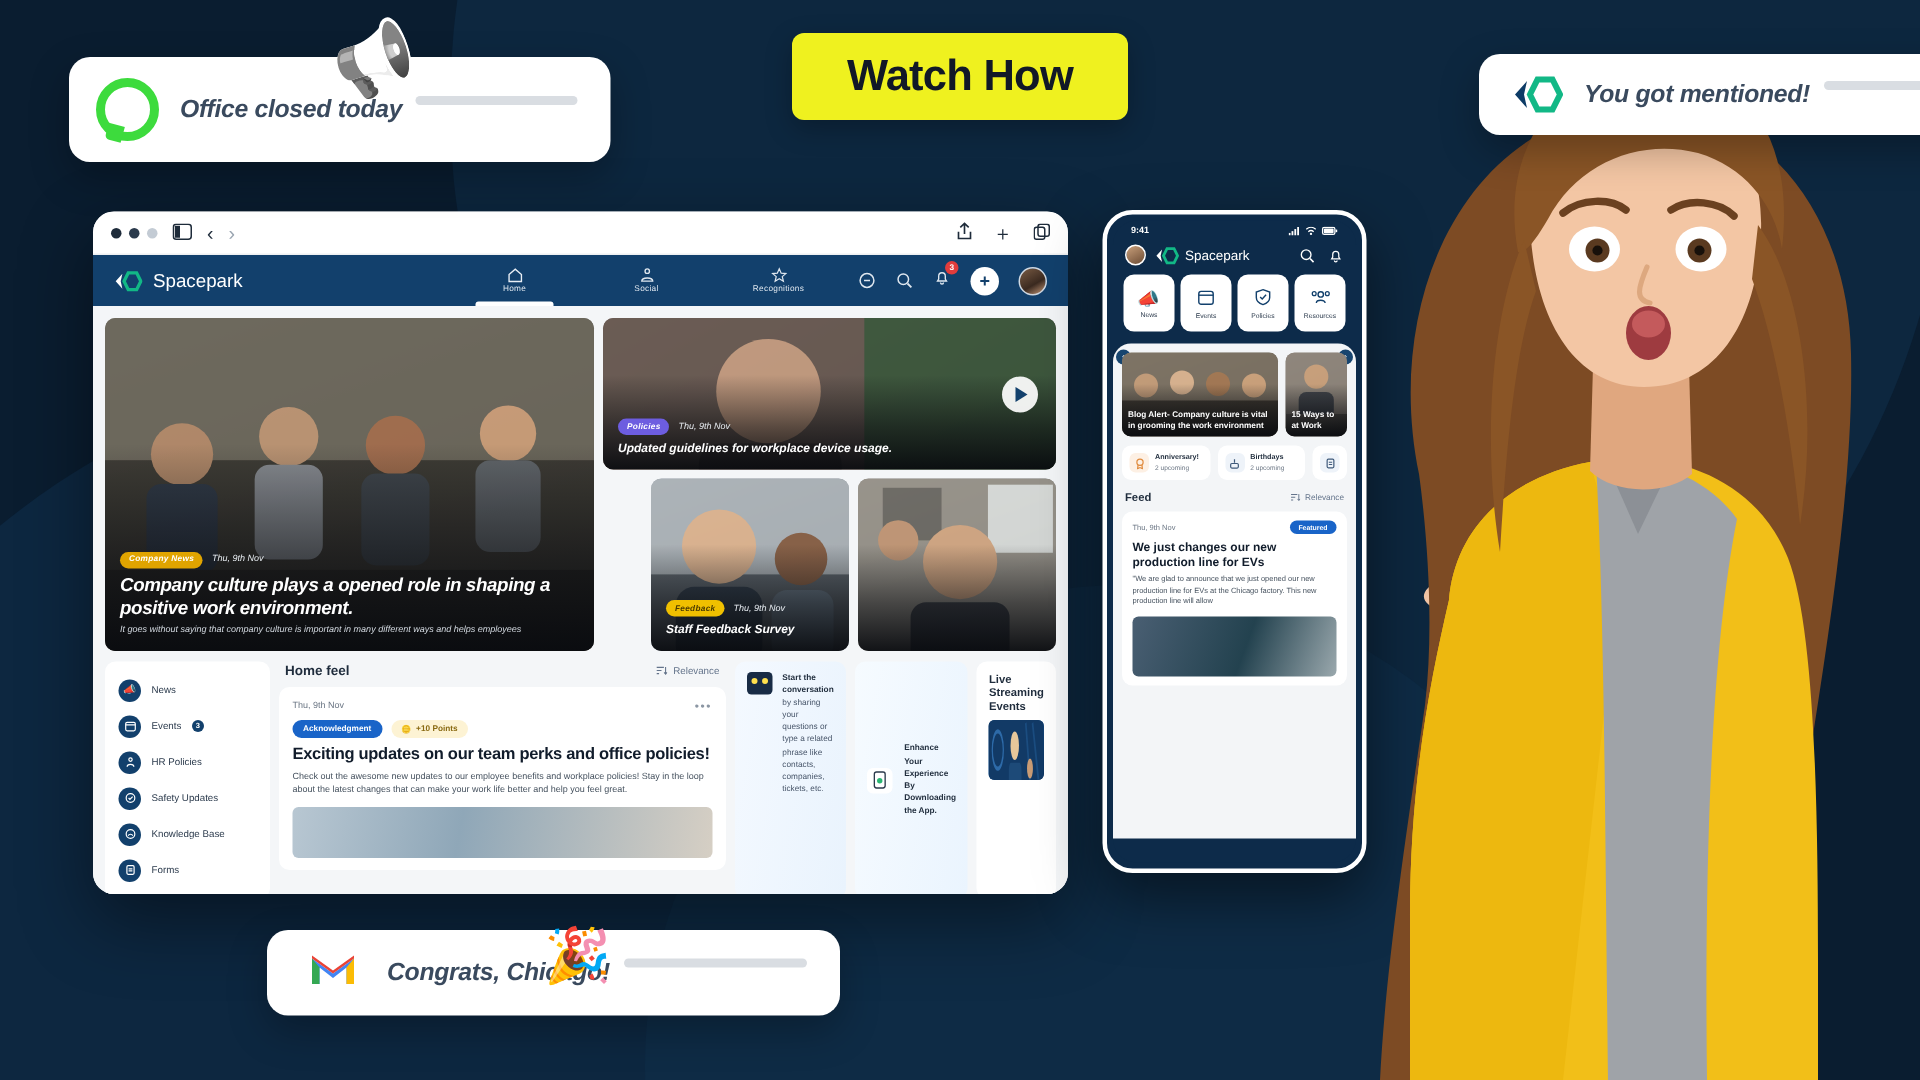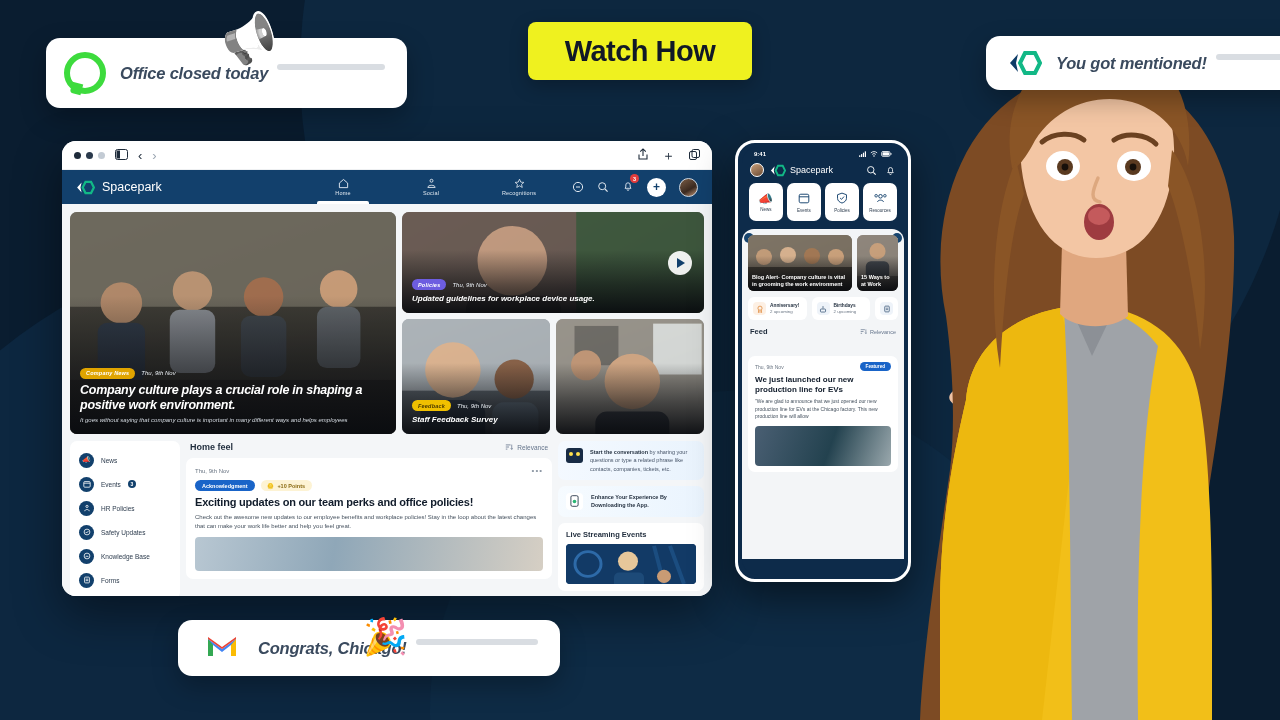--- a/index.html
+++ b/index.html
@@ -113,21 +113,21 @@
 
   
   .hero { display:flex; gap: 6px; height: 222px; }
   .hero-l { flex: 0 0 326px; border-radius: 7px; overflow:hidden; position:relative;
     background: linear-gradient(160deg,#6c6a60,#2e2c28); }
   .hero-r { flex:1; display:flex; flex-direction:column; gap:6px; }
   .hero-r-top { flex: 0 0 101px; border-radius:7px; overflow:hidden; position:relative;
     background: linear-gradient(150deg,#6f5f58,#2a2320); }
   .hero-r-bot { flex:1; display:flex; gap:6px; }
   .hero-sm { flex:1; border-radius:7px; overflow:hidden; position:relative; }
-  .hero-sm.a { background: linear-gradient(160deg,#9aa2aa,#4a5158); }
+  .hero-sm.a { background: linear-gradient(160deg,#9aa2aa,#4a5158); margin-left: 32px; }
   .hero-sm.b { background: linear-gradient(160deg,#8d8a84,#34383c); }
   .ph-people { position:absolute; inset:0; opacity:.9; }
   .shade { position:absolute; left:0; right:0; bottom:0; height:62%;
     background: linear-gradient(to top, rgba(8,10,14,.93), rgba(8,10,14,.55) 45%, rgba(8,10,14,0)); }
   .card-txt { position:absolute; left:10px; right:10px; bottom:9px; color:#fff;font-style:italic; }
   .meta { display:flex; align-items:center; gap:6px; margin-bottom:4px; }
   .chip { font-size:5.5px; font-weight:bold; color:#fff; padding:2.5px 6px; border-radius:8px; letter-spacing:.2px; }
   .chip.news { background:#e0a400; }
   .chip.policy { background:#6d5de0; }
   .chip.feedback { background:#f0c000; color:#4a3a00; }
@@ -139,21 +139,21 @@
   .play-btn { position:absolute; right:12px; top:50%; transform:translateY(-50%);
     width:24px; height:24px; border-radius:50%; background:rgba(255,255,255,.92);
     display:flex; align-items:center; justify-content:center; }
   .play-btn::after { content:""; border-left:8px solid #12406c; border-top:5px solid transparent;
     border-bottom:5px solid transparent; margin-left:2px; }
 
   
   .lower { display:flex; gap:6px; margin-top:7px; height: 158px; }
   .col-left { flex:0 0 110px; background:#fff; border-radius:7px; padding:7px 0; }
   .col-mid { flex:1; }
-  .col-right { flex:0 0 146px; display:flex; flex-direction:column; gap:6px; }
+  .col-right { flex:0 0 146px; display:flex; flex-direction:row; gap:6px; }
 
   .side-item { display:flex; align-items:center; gap:7px; padding:4.5px 9px; }
   .side-ic { width:15px; height:15px; border-radius:50%; background:#12406c; color:#fff;
     display:flex; align-items:center; justify-content:center; font-size:7px; flex:none; }
   .side-lbl { font-size:6.5px; color:#2b3a4c; }
   .side-badge { background:#12406c; color:#fff; font-size:5px; width:8px; height:8px;
     border-radius:50%; display:flex; align-items:center; justify-content:center; font-weight:bold; }
 
   .feed-head { display:flex; align-items:center; padding: 1px 4px 6px 4px; }
   .feed-title { font-size:9px; font-weight:bold; color:#1f2c3c; }
@@ -215,21 +215,21 @@
   .ph-card.sm { flex:1; background:linear-gradient(160deg,#9a9289,#44403a); }
   .ph-card-t { position:absolute; left:4px; right:4px; bottom:3px; color:#fff;
     font-size:5.5px; font-weight:bold; line-height:1.25; }
   .ph-chips { display:flex; gap:5px; margin-top:6px; }
   .ph-chip { background:#fff; border-radius:6px; padding:5px 5px; display:flex; gap:4px;
     align-items:center; flex:1; }
   .ph-chip-ic { width:13px; height:13px; border-radius:4px; display:flex; align-items:center;
     justify-content:center; font-size:7px; flex:none; }
   .ph-chip-t { font-size:4.8px; font-weight:bold; color:#1f2c3c; }
   .ph-chip-s { font-size:4.4px; color:#6b7684; margin-top:1px; }
-  .ph-feed-head { display:flex; margin:7px 2px 20px; }
+  .ph-feed-head { display:flex; margin:7px 2px 5px; }
   .ph-feed-title { font-size:7.5px; font-weight:bold; color:#1f2c3c; }
   .ph-feed-sort { margin-left:auto; font-size:5.5px; color:#64748b; display:flex; gap:3px; align-items:center;}
   .ph-post { background:#fff; border-radius:7px; padding:6px 7px; }
   .ph-post-top { display:flex; align-items:center; }
   .ph-post-date { font-size:5px; color:#6b7684; }
   .ph-featured { margin-left:auto; background:#1964c8; color:#fff; font-size:4.6px;
     font-weight:bold; padding:2px 6px; border-radius:7px; }
   .ph-post-title { font-size:8px; font-weight:bold; color:#111c2b; line-height:1.25; margin-top:4px;}
   .ph-post-body { font-size:5px; color:#46525f; line-height:1.5; margin-top:3px; }
   .ph-post-img { margin-top:5px; height:40px; border-radius:4px;
@@ -392,21 +392,21 @@
           <circle cx="272" cy="78" r="19" fill="#d3a37d"></circle>
             <rect x="250" y="96" width="44" height="62" rx="10" fill="#646a6f"></rect>
           <rect x="0" y="170" width="330" height="55" fill="#2c2a26"></rect>
         </svg>
         <div class="shade"></div>
         <div class="card-txt">
           <div class="meta">
             <span class="chip news">Company News</span>
             <span class="date">Thu, 9th Nov</span>
           </div>
-          <div class="h-title">Company culture plays a crucial role in shaping a positive work environment.</div>
+          <div class="h-title">Company culture plays a opened role in shaping a positive work environment.</div>
           <div class="h-sub">It goes without saying that company culture is important in many different ways and helps employees</div>
         </div>
       </div>
 
       <div class="hero-r">
 
         <div class="hero-r-top">
           <svg class="ph-people" viewBox="0 0 260 105" preserveAspectRatio="none">
             <rect width="260" height="105" fill="#6b5d55"></rect>
             <rect x="150" y="0" width="110" height="105" fill="#3e5a3f"></rect>
@@ -730,21 +730,21 @@
             </svg>
           <span>Relevance</span>
         </span>
       </div>
 
       <div class="ph-post">
         <div class="ph-post-top">
           <span class="ph-post-date">Thu, 9th Nov</span>
           <span class="ph-featured">Featured</span>
         </div>
-        <div class="ph-post-title">We just launched our new production line for EVs</div>
+        <div class="ph-post-title">We just changes our new production line for EVs</div>
         <div class="ph-post-body">"We are glad to announce that we just opened our new production line for EVs at the Chicago factory. This new production line will allow</div>
         <div class="ph-post-img"></div>
       </div>
     </div>
   </div>
 </div>
 
 <svg id="woman" viewBox="0 0 460 720" preserveAspectRatio="none">
 
   <g>

